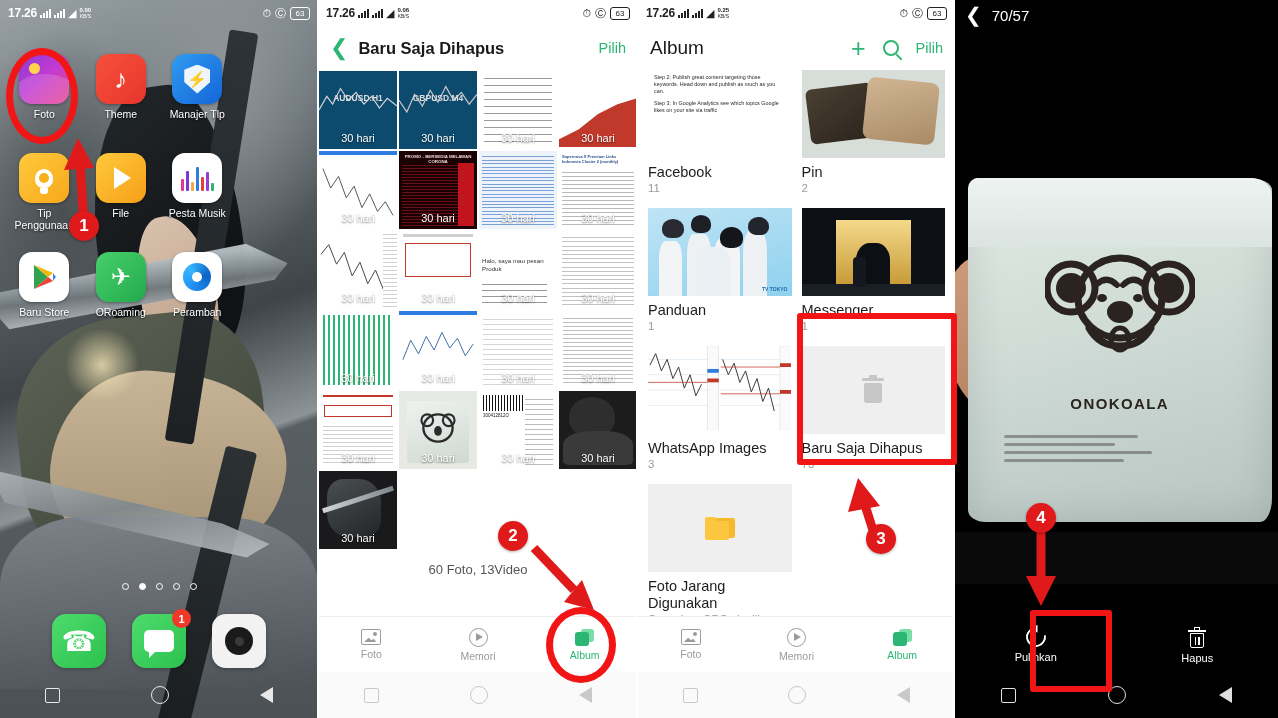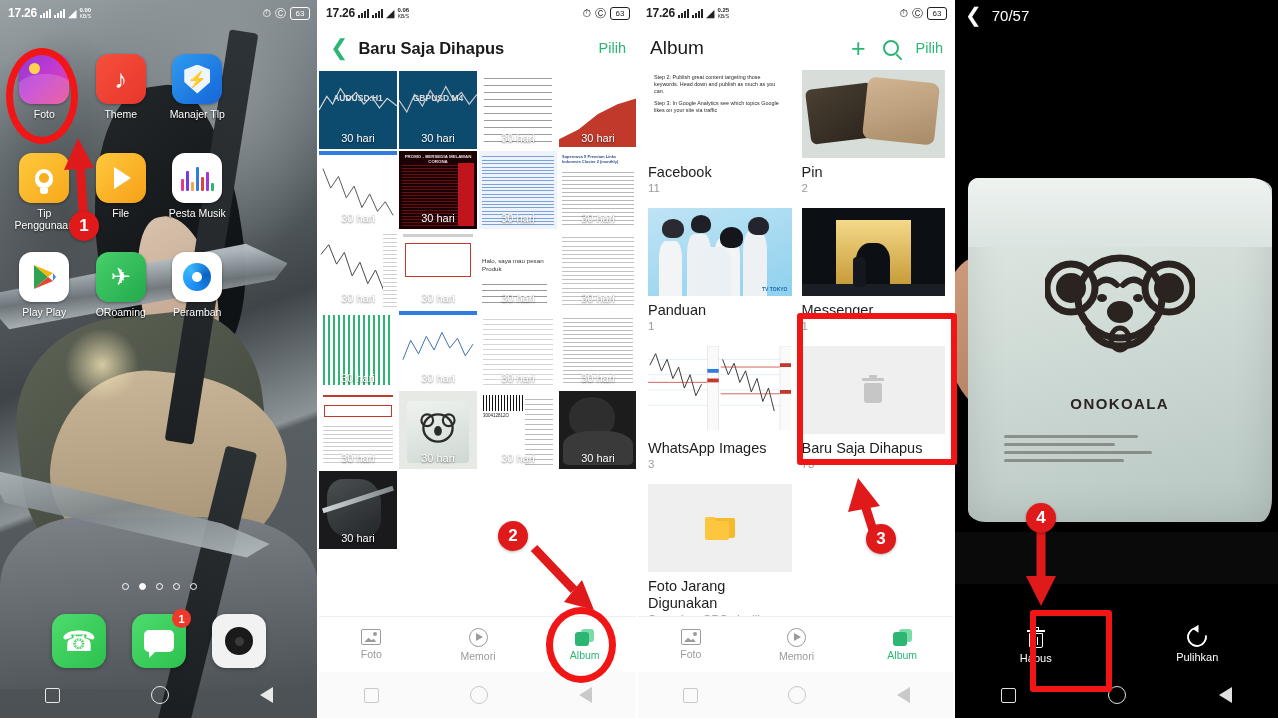--- a/index.html
+++ b/index.html
@@ -369,21 +369,21 @@
       <div class="app-row">
         <div class="app-cell">
           <div class="app-icon ic-play">
             <svg width="26" height="28" viewBox="0 0 26 28">
               <polygon points="3,2 17,14 3,26" fill="#31a350"></polygon>
               <polygon points="3,2 17,14 22,10" fill="#f2b707"></polygon>
               <polygon points="3,26 17,14 22,18" fill="#ea4335"></polygon>
               <polygon points="22,10 25,14 22,18" fill="#4285f4"></polygon>
             </svg>
           </div>
-          <div class="app-label">Play Play</div>
+          <div class="app-label">Baru Store</div>
         </div>
         <div class="app-cell">
           <div class="app-icon ic-oroam">✈</div>
           <div class="app-label">ORoaming</div>
         </div>
         <div class="app-cell">
           <div class="app-icon ic-peramban">
               <span class="peram"></span>
             </div>
           <div class="app-label">Peramban</div>
@@ -616,20 +616,21 @@
 
       <div class="cellwrap">
           <div class="cell" style="background:#1a1a1c">
         <div style="position:absolute;left:8px;top:8px;width:54px;height:58px;background:linear-gradient(150deg,#4a4f52,#232628);border-radius:30% 40% 30% 40%"></div>
         <div style="position:absolute;left:2px;top:26px;width:74px;height:5px;background:linear-gradient(90deg,#cfd5d8,#7f878b);transform:rotate(-18deg)"></div>
         <div class="tagtxt">30 hari</div>
           </div>
         </div>
     </div>
 
+    <div class="count-line">60 Foto, 13Video</div>
 
     <div class="tabbar">
       <div class="tab">
         <span class="ic-photo-tab"></span>
         <span class="tab-lbl">Foto</span>
       </div>
       <div class="tab">
         <span class="ic-mem-tab"></span>
         <span class="tab-lbl">Memori</span>
       </div>
@@ -853,31 +854,31 @@
               <i style="width:64%"></i>
               <i style="width:52%"></i>
           </div>
         </div>
         <div class="darkstrip"></div>
       </div>
     </div>
 
     <div class="viewer-tools">
       <div class="vt">
+        <span class="restore-g"></span>
+        <span class="vt-lbl">Pulihkan</span>
+      </div>
+      <div class="vt">
         <span class="del-g">
             <span class="l"></span>
             <span class="h"></span>
             <span class="b"></span>
           </span>
         <span class="vt-lbl">Hapus</span>
       </div>
-      <div class="vt">
-        <span class="restore-g"></span>
-        <span class="vt-lbl">Pulihkan</span>
-      </div>
     </div>
 
     <div class="navbar nav-black">
       <span class="nav-sq"></span>
       <span class="nav-ci"></span>
       <span class="nav-tr"></span>
     </div>
   </div>
 
   <div class="panel-sep" style="left:317px"></div>

